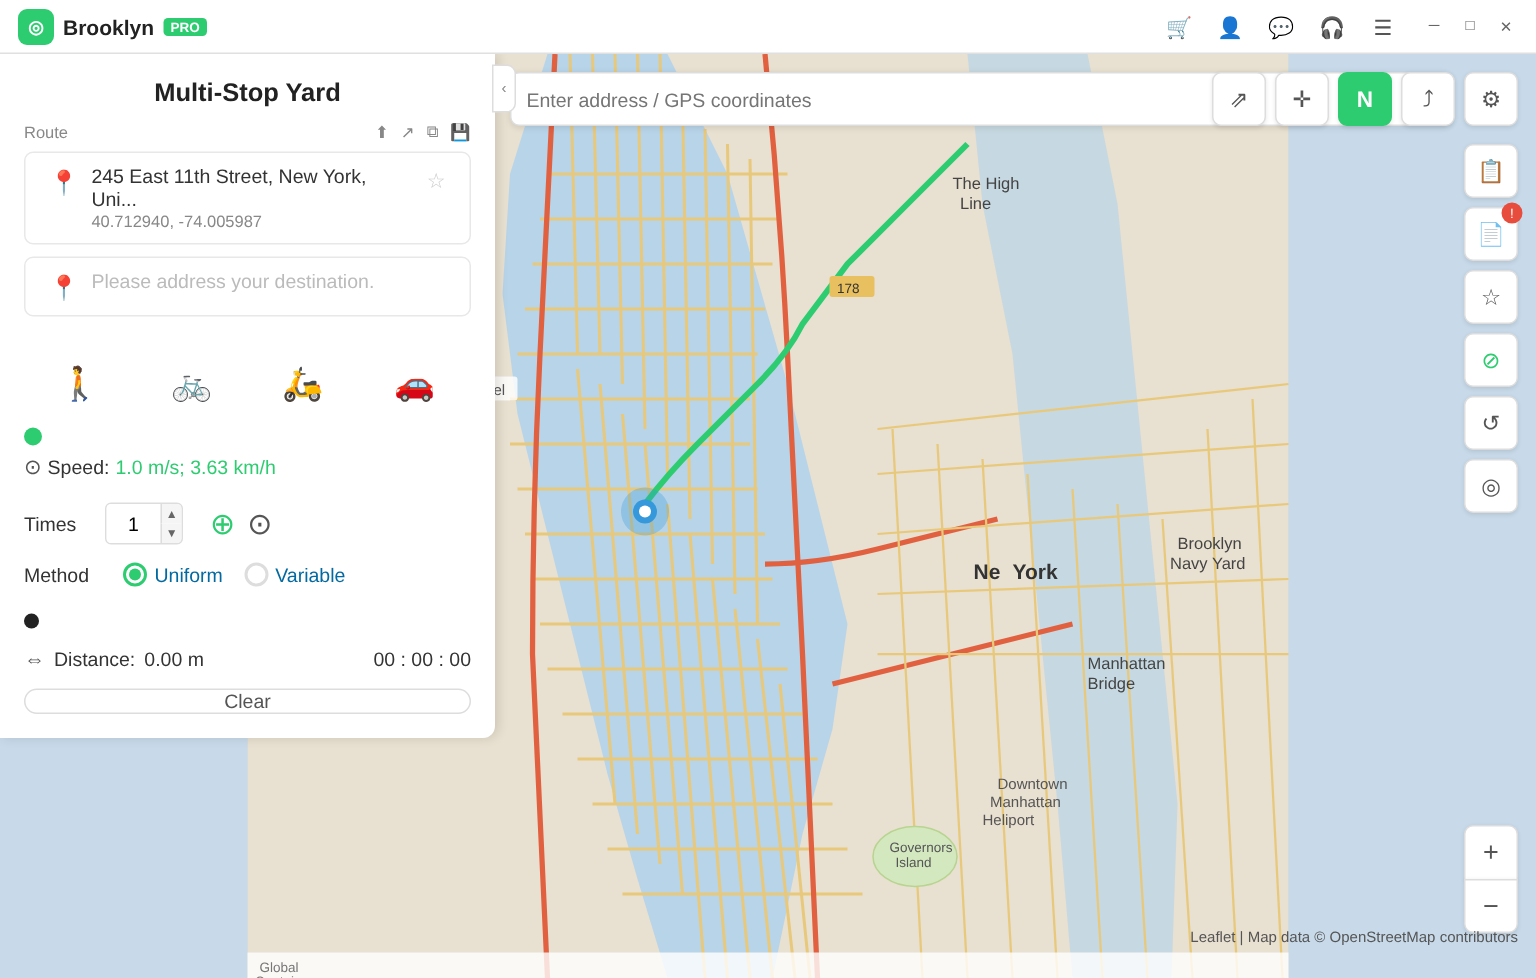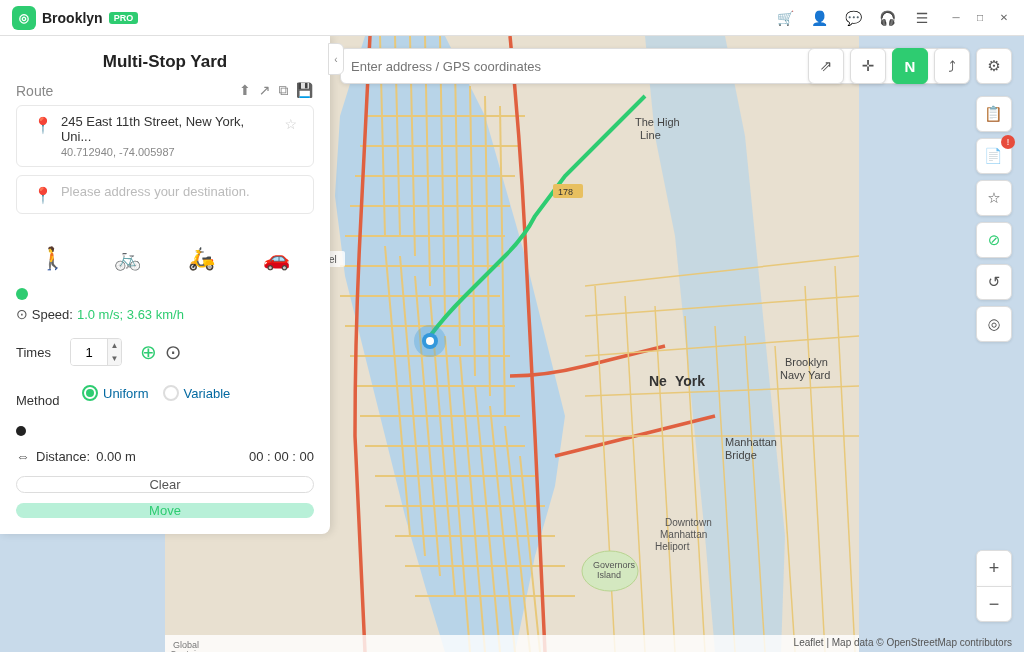--- a/index.html
+++ b/index.html
@@ -67,42 +67,42 @@
     }
     .zoom-btn {
       width: 36px; height: 36px; background: white; border: 1px solid #ddd;
       display: flex; align-items: center; justify-content: center;
       cursor: pointer; font-size: 18px; color: #555; box-shadow: 0 1px 3px rgba(0,0,0,0.1);
     }
     .zoom-btn:first-child { border-radius: 6px 6px 0 0; border-bottom: none; }
     .zoom-btn:last-child { border-radius: 0 0 6px 6px; }
 
     
-    .map-attribution { position: absolute; bottom: 4px; right: 12px; font-size: 10px; color: #555; z-index: 50; }
+    .map-attribution { position: absolute; bottom: 21px; right: 12px; font-size: 10px; color: #555; z-index: 50; }
 
     
     .left-panel {
       width: 330px; background: white; box-shadow: 2px 0 8px rgba(0,0,0,0.12);
       position: absolute; top: 0; left: 0; z-index: 60; border-radius: 0 0 8px 0;
       padding-bottom: 16px;
     }
     .panel-header {
       padding: 16px 16px 10px; text-align: center; position: relative;
     }
     .panel-title { font-size: 17px; font-weight: 700; color: #222; }
     .collapse-arrow {
       position: absolute; right: -14px; top: 50%; transform: translateY(-50%);
       width: 16px; height: 32px; background: white; border: 1px solid #ddd;
       border-radius: 0 6px 6px 0; display: flex; align-items: center; justify-content: center;
       cursor: pointer; font-size: 10px; color: #888;
     }
 
     .route-section { padding: 0 16px; }
     .route-label { font-size: 12px; color: #888; margin-bottom: 6px; display: flex; align-items: center; gap: 8px; }
-    .route-label span { font-size: 14px; }
+    .route-label span { font-size: 11px; }
     .route-actions { display: flex; gap: 8px; margin-left: auto; }
     .route-action-icon { font-size: 14px; color: #888; cursor: pointer; }
 
     .location-row {
       display: flex; align-items: flex-start; gap: 8px; padding: 8px 16px;
       border: 1px solid #e8e8e8; border-radius: 6px; margin-bottom: 8px; margin: 0 16px 8px;
     }
     .location-icon-pin { color: #2ecc71; font-size: 16px; margin-top: 2px; flex-shrink: 0; }
     .location-icon-dest { color: #bbb; font-size: 16px; margin-top: 2px; flex-shrink: 0; }
     .location-info { flex: 1; }
@@ -131,21 +131,21 @@
     .times-input-wrapper { display: flex; align-items: center; border: 1px solid #ddd; border-radius: 4px; overflow: hidden; }
     .times-input { width: 36px; height: 26px; border: none; outline: none; text-align: center; font-size: 13px; }
     .times-spinners { display: flex; flex-direction: column; }
     .times-spinner { width: 14px; height: 13px; display: flex; align-items: center; justify-content: center; cursor: pointer; font-size: 8px; color: #666; background: #f5f5f5; border-left: 1px solid #ddd; }
     .loop-icons { display: flex; gap: 8px; margin-left: 8px; }
     .loop-icon { font-size: 20px; color: #555; cursor: pointer; }
     .loop-icon.active { color: #2ecc71; }
 
     
     .method-row { display: flex; align-items: center; gap: 14px; padding: 6px 16px 10px; }
-    .method-label { font-size: 13px; color: #333; min-width: 52px; margin-top: 15px; }
+    .method-label { font-size: 13px; color: #333; min-width: 52px; }
     .radio-option { display: flex; align-items: center; gap: 5px; cursor: pointer; }
     .radio-circle { width: 16px; height: 16px; border-radius: 50%; border: 2px solid #ddd; display: flex; align-items: center; justify-content: center; flex-shrink: 0; }
     .radio-circle.selected { border-color: #2ecc71; }
     .radio-inner { width: 8px; height: 8px; background: #2ecc71; border-radius: 50%; }
     .radio-text { font-size: 13px; color: #0369a1; }
 
     
     .black-dot-row { padding: 8px 16px; }
     .black-dot { width: 10px; height: 10px; background: #222; border-radius: 50%; }
 
@@ -456,19 +456,18 @@
         <div style="display:flex; align-items:center; gap: 6px;">
           <span class="distance-icon">⇔</span>
           <span class="distance-text">Distance:</span>
           <span class="distance-text">0.00 m</span>
         </div>
         <span class="time-text">00 : 00 : 00</span>
       </div>
 
       <div class="action-buttons">
         <button class="btn-clear">Clear</button>
-        <button class="btn-move">Move</button>
       </div>
 
     </div>
   </div>
 
 </div>
 
 </body></html>

